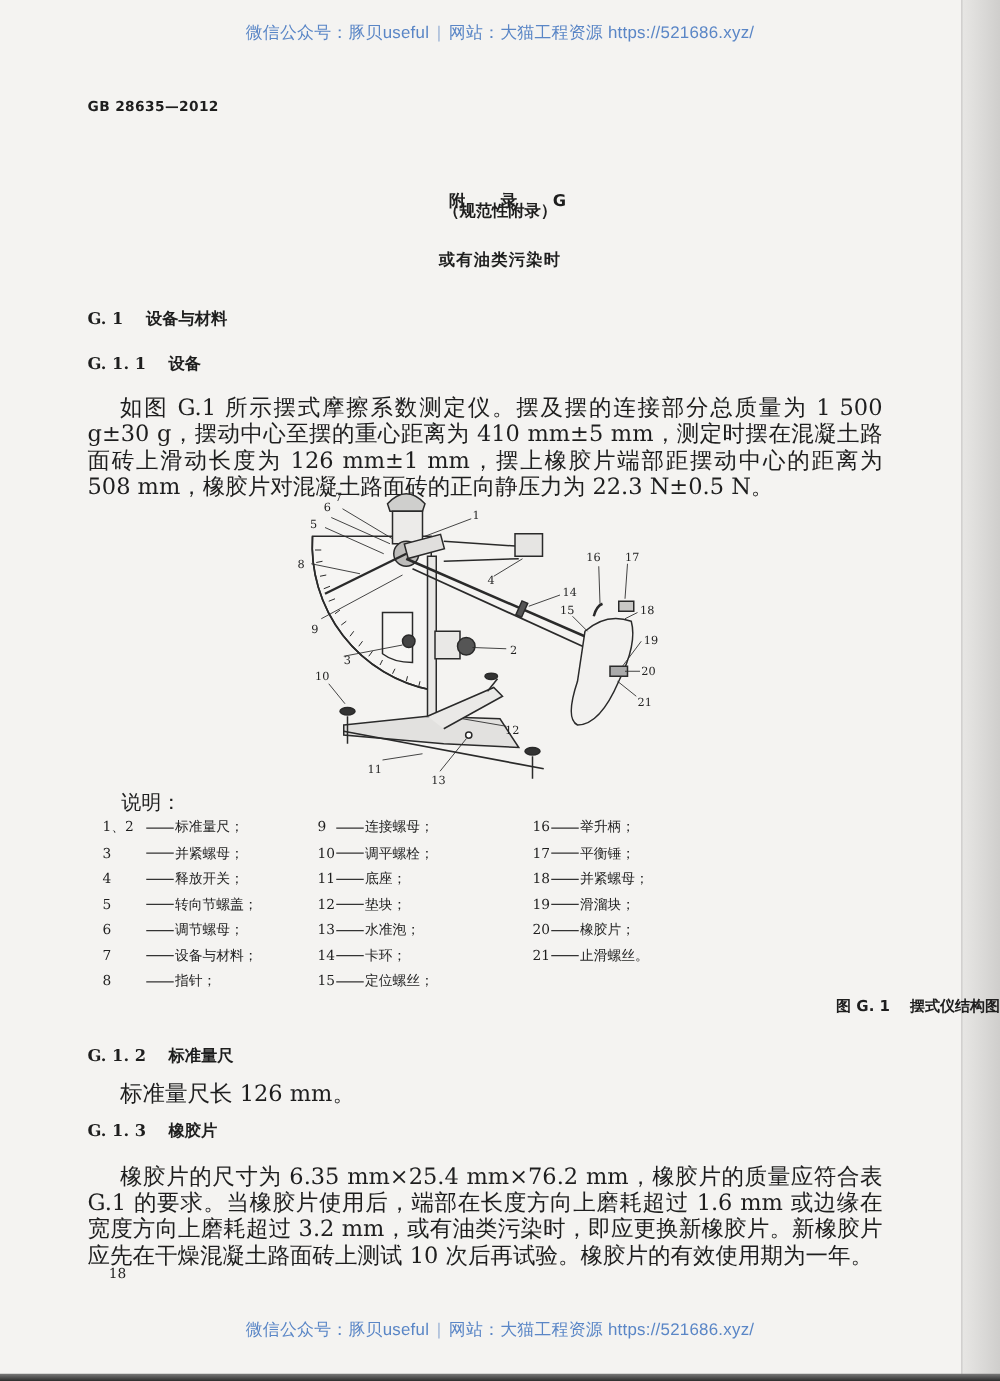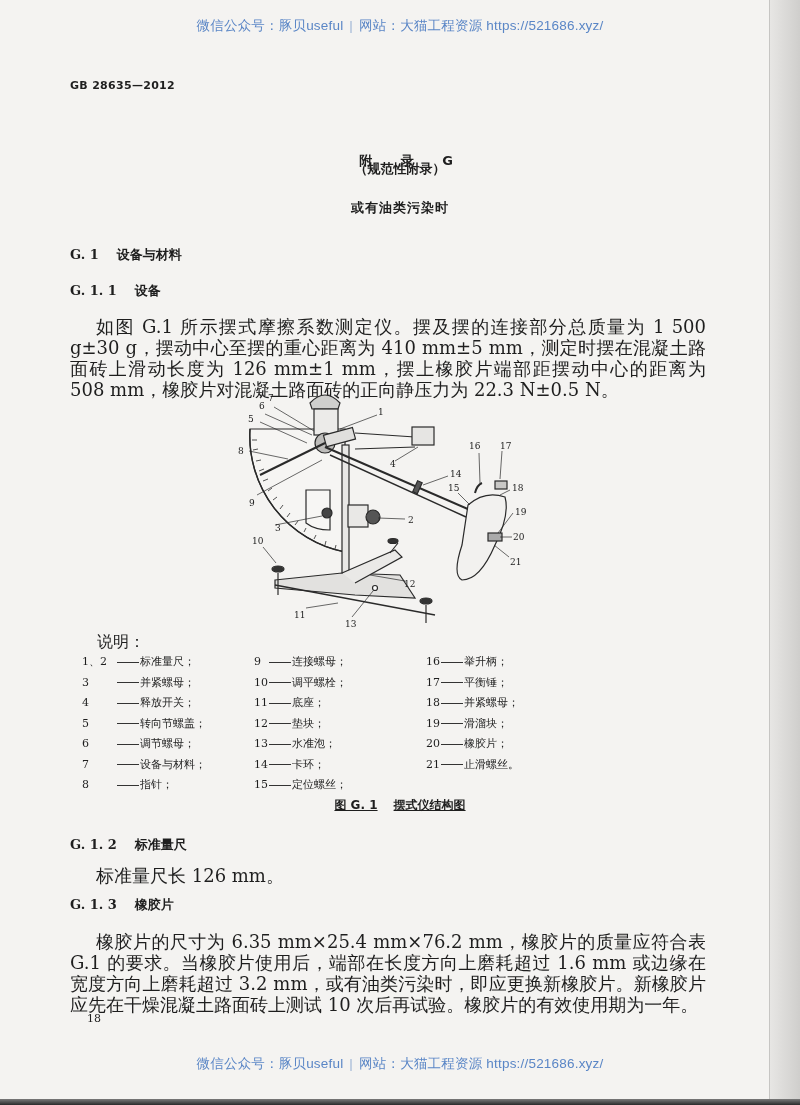--- a/index.html
+++ b/index.html
@@ -65,22 +65,22 @@
   .legend-col div { height: 20.5px; line-height: 20.5px; white-space: nowrap; }
   .col1 { left: 82px; }
   .col2 { left: 254px; }
   .col3 { left: 426px; }
   .legend-col .n { display: inline-block; text-align: left; }
   .col1 .n { width: 34px; }
   .col2 .n, .col3 .n { width: 14px; }
   .legend-col .dash { display: inline-block; width: 22px; border-top: 1px solid #333; vertical-align: middle; margin: 0 1px; }
 
   .fig-caption {
-    position: absolute; left: 0; width: 800px; top: 797px; text-align: center;
-    font-weight: bold; font-size: 12px; font-family: "DejaVu Sans", "Liberation Sans", sans-serif; text-decoration: underline;
+    position: absolute; left: 0; width: 800px; top: 797px; text-align: right;
+    font-weight: bold; font-size: 12px; font-family: "DejaVu Sans", "Liberation Sans", sans-serif;
   }
   .fig-caption .fnum { margin-right: 16px; }
 
   .page-number { position: absolute; left: 87px; top: 1012px; font-size: 11px; }
 </style>
 </head>
 <body>
 
 <div class="page-shade"></div>
 <div class="bottom-edge"></div>

